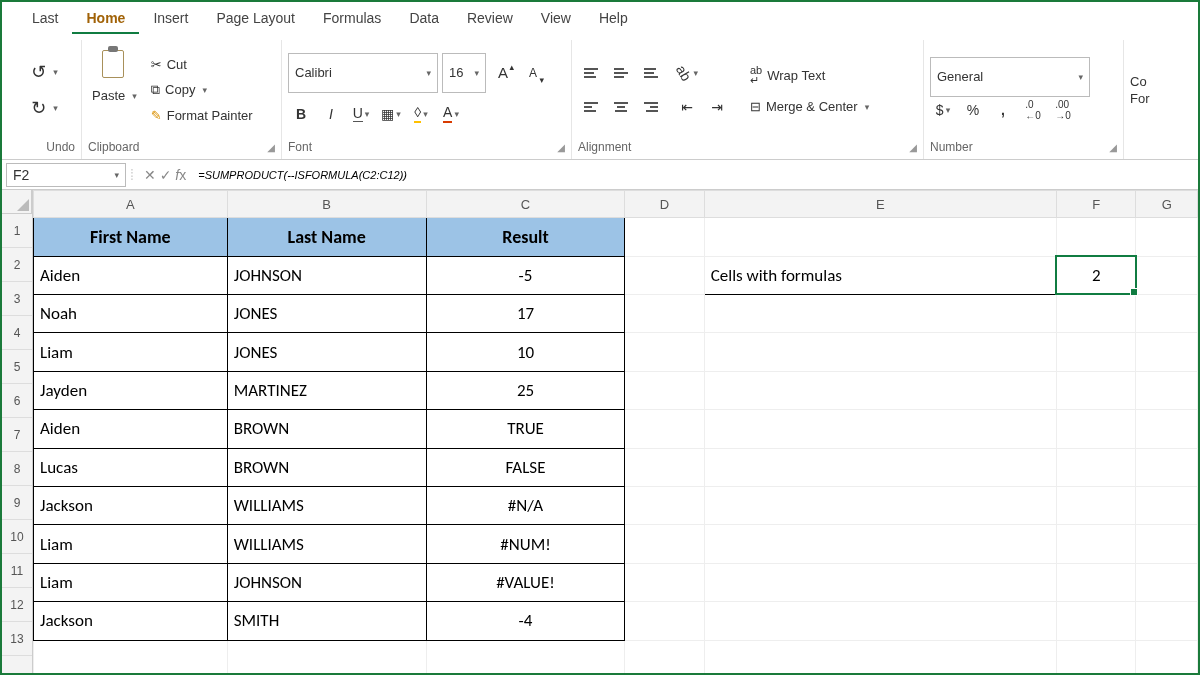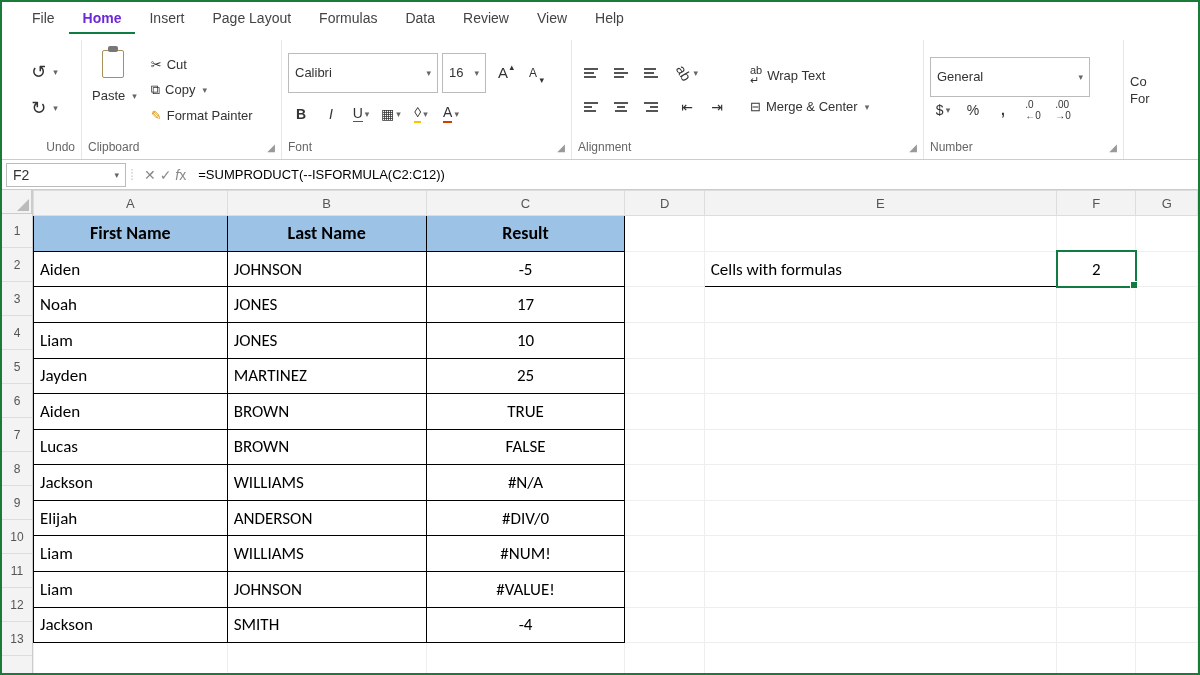--- a/index.html
+++ b/index.html
@@ -22,21 +22,21 @@
     padding: 4px 6px 0 16px;
     font-size: 14px;
     color: #444;
     background: #fff;
   }
   .menubar .tab {
     padding: 4px 14px 6px;
     cursor: pointer;
   }
   .menubar .tab.active {
-    color: #6d28d9;
+    color: #a16207;
     font-weight: 600;
     border-bottom: 2px solid #107c41;
   }
 
   
   .ribbon {
     display: flex;
     border-bottom: 1px solid #ccc;
     padding: 6px 6px 0 6px;
     background: #fff;
@@ -150,24 +150,25 @@
     display:flex; align-items:center; justify-content:space-between;
     padding:0 6px;
     background:#fff;
   }
   .fx-btns { display:flex; gap:4px; padding:0 6px; color:#888;}
   .fx-btns span { cursor:pointer; }
   .formula-input {
     flex:1;
     border:none;
     height:24px;
-    font-size:13px;
+    font-size:11px;
     padding:0 6px;
     outline:none;
     font-family: "Segoe UI", Arial, sans-serif;
+    font-style: italic;
   }
 
   
   .sheet {
     display:flex;
     height: calc(675px - 2px - 28px - 126px - 30px);
     overflow:hidden;
   }
   .rowhdrs {
     display:flex; flex-direction:column;
@@ -251,21 +252,21 @@
   .align-lines { display:flex; flex-direction:column; gap:2px; }
   .align-lines i { display:block; height:2px; background:#555; }
 
   .u-bottom { border-bottom:1.5px solid #555; }
 
 </style>
 </head>
 <body>
 
 <div class="menubar">
-  <div class="tab">File</div>
+  <div class="tab">Last</div>
   <div class="tab active">Home</div>
   <div class="tab">Insert</div>
   <div class="tab">Page Layout</div>
   <div class="tab">Formulas</div>
   <div class="tab">Data</div>
   <div class="tab">Review</div>
   <div class="tab">View</div>
   <div class="tab">Help</div>
 </div>
 
@@ -596,29 +597,20 @@
     <tr>
           <td class="databox">Jackson</td>
           <td class="databox">WILLIAMS</td>
           <td class="databox center">#N/A</td>
           <td></td>
           <td></td>
           <td></td>
           <td></td>
         </tr>
     <tr>
-          <td class="databox">Elijah</td>
-          <td class="databox">ANDERSON</td>
-          <td class="databox center">#DIV/0</td>
-          <td></td>
-          <td></td>
-          <td></td>
-          <td></td>
-        </tr>
-    <tr>
           <td class="databox">Liam</td>
           <td class="databox">WILLIAMS</td>
           <td class="databox center">#NUM!</td>
           <td></td>
           <td></td>
           <td></td>
           <td></td>
         </tr>
     <tr>
           <td class="databox">Liam</td>

